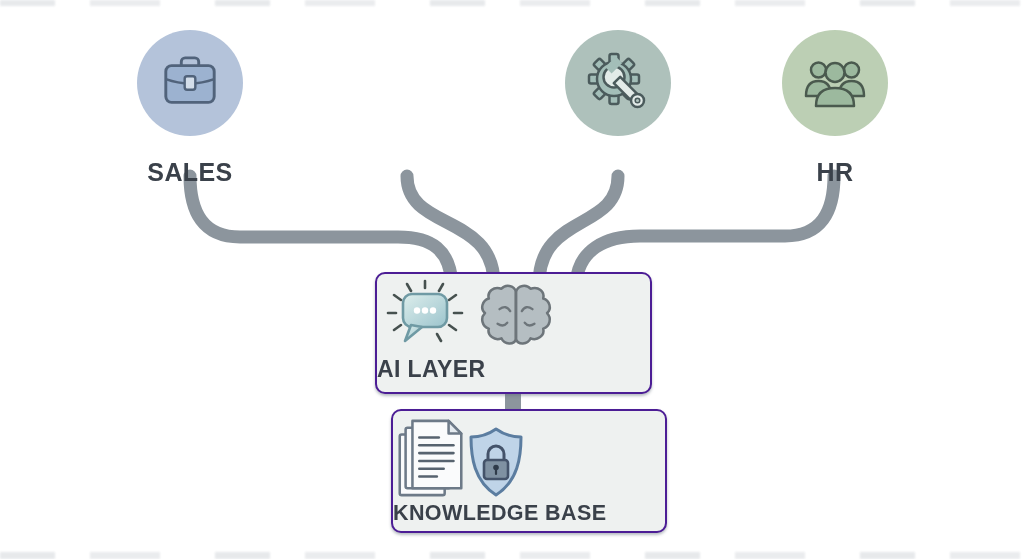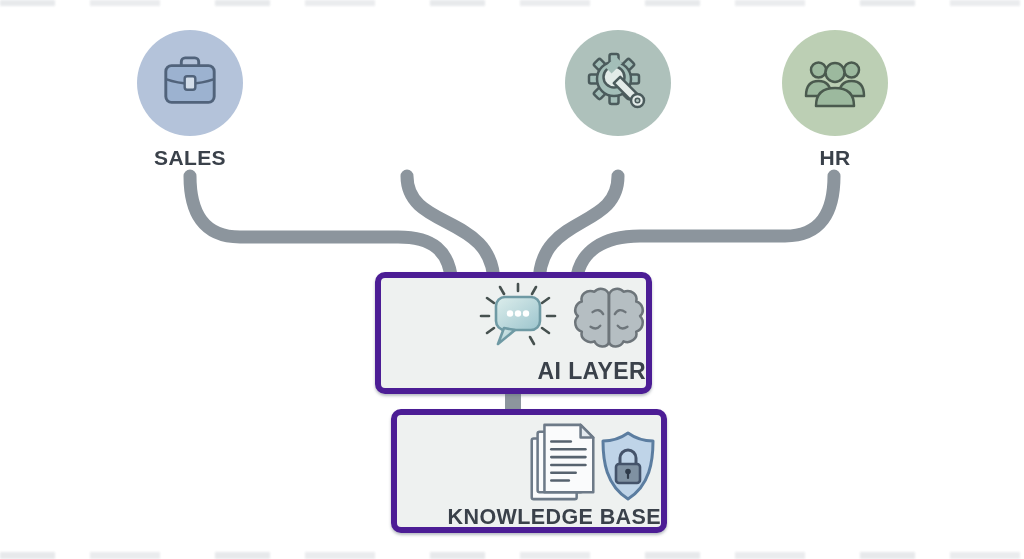--- a/index.html
+++ b/index.html
@@ -14,25 +14,25 @@
   .edge-artifact.top{top:0;height:6px;}
   .edge-artifact.bottom{bottom:0;height:7px;}
 
   .wires{position:absolute;left:0;top:0;z-index:1;}
   .wires path{fill:none;stroke-width:13;stroke-linecap:round;}
   .wires .bar{stroke-width:16;stroke-linecap:butt;}
 
   .dept{position:absolute;top:30px;width:220px;z-index:2;text-align:center;}
   .circle{width:106px;height:106px;border-radius:50%;margin:0 auto;
     display:flex;align-items:center;justify-content:center;}
-  .dept-label{margin-top:10px;font-size:21px;font-weight:700;color:#3a414a;letter-spacing:.4px;}
+  .dept-label{margin-top:22px;font-size:25px;font-weight:700;color:#3a414a;letter-spacing:.4px;}
 
-  .big-box{position:absolute;z-index:2;background:#eef1f0;border:6px solid #4c1d95;
+  .big-box{position:absolute;z-index:2;background:#eef1f0;border:2px solid #4c1d95;
     border-radius:10px;box-sizing:border-box;box-shadow:0 2px 3px rgba(96,107,120,.45);
-    display:flex;flex-direction:column;align-items:flex-end;}
+    display:flex;flex-direction:column;align-items:flex-start;}
   .box-icons{display:flex;align-items:center;justify-content:center;flex:1;}
   .box-label{font-weight:700;color:#3a414a;letter-spacing:.4px;margin-bottom:9px;}
   #ai-box .box-label{font-size:23px;}
   #kb-box .box-label{font-size:21.5px;}
   #kb-box .box-icons svg{margin-top:4px;}
 </style>
 </head>
 <body>
 
 <div class="canvas">

